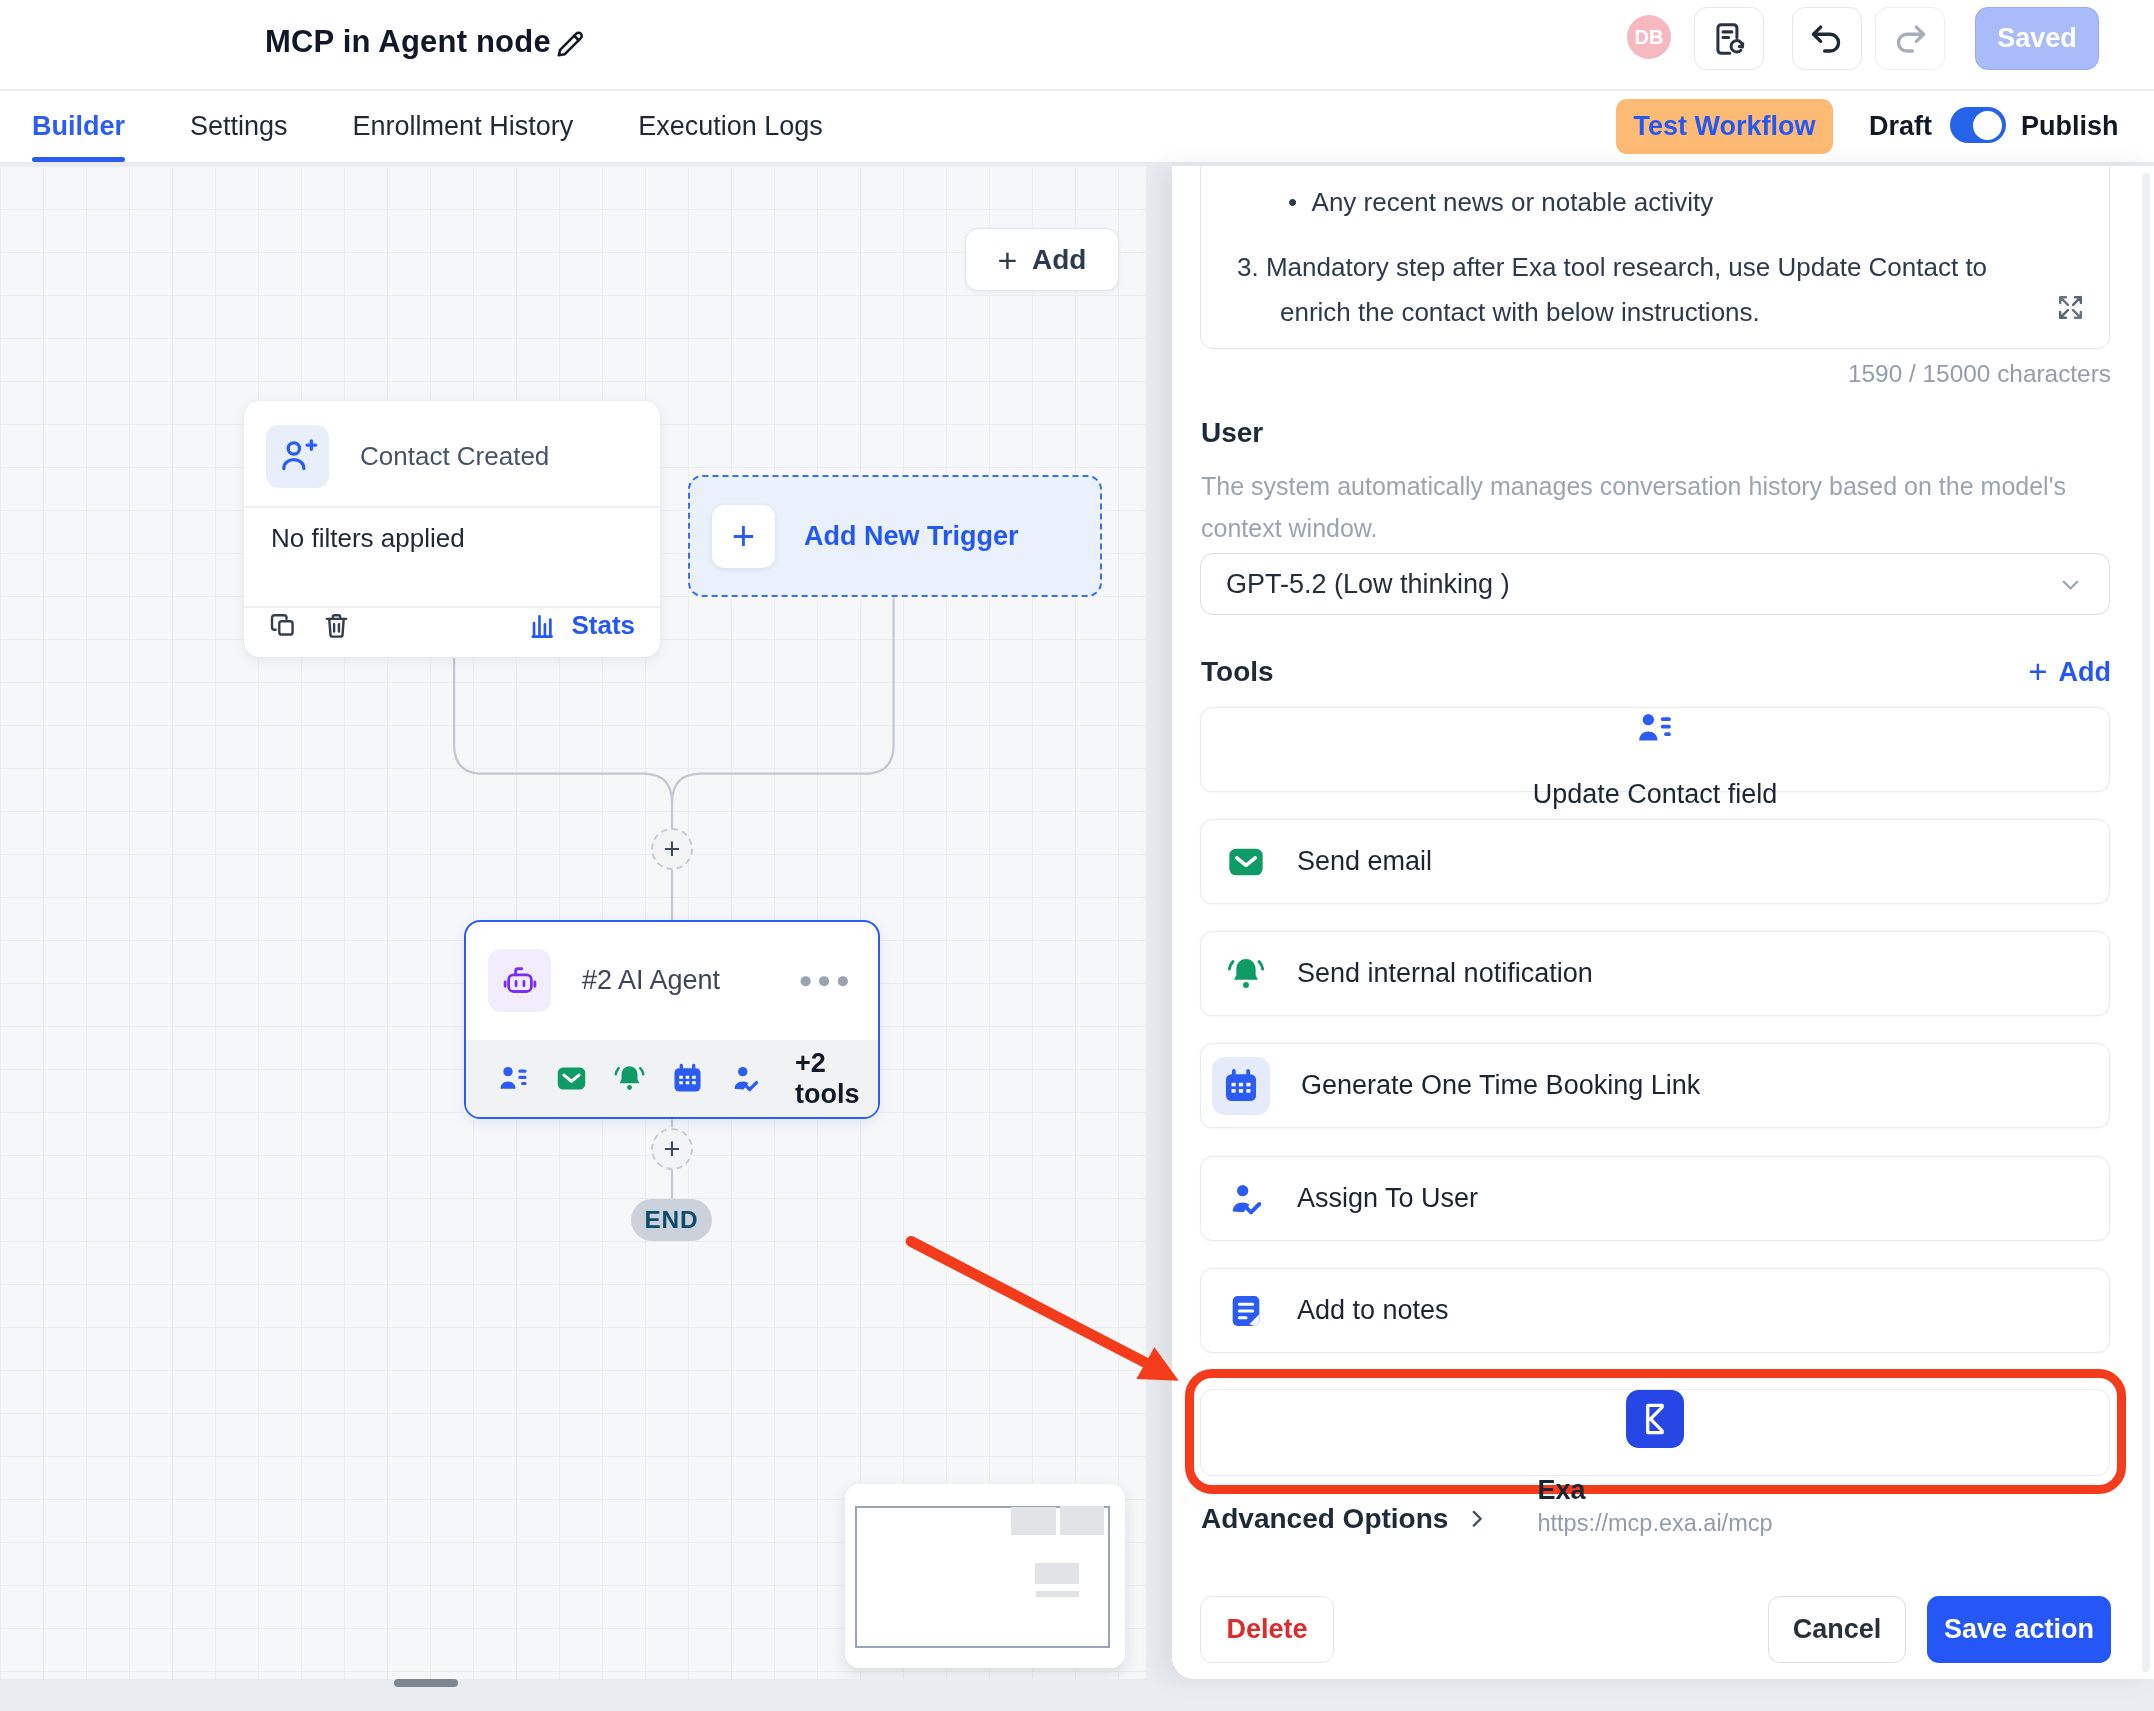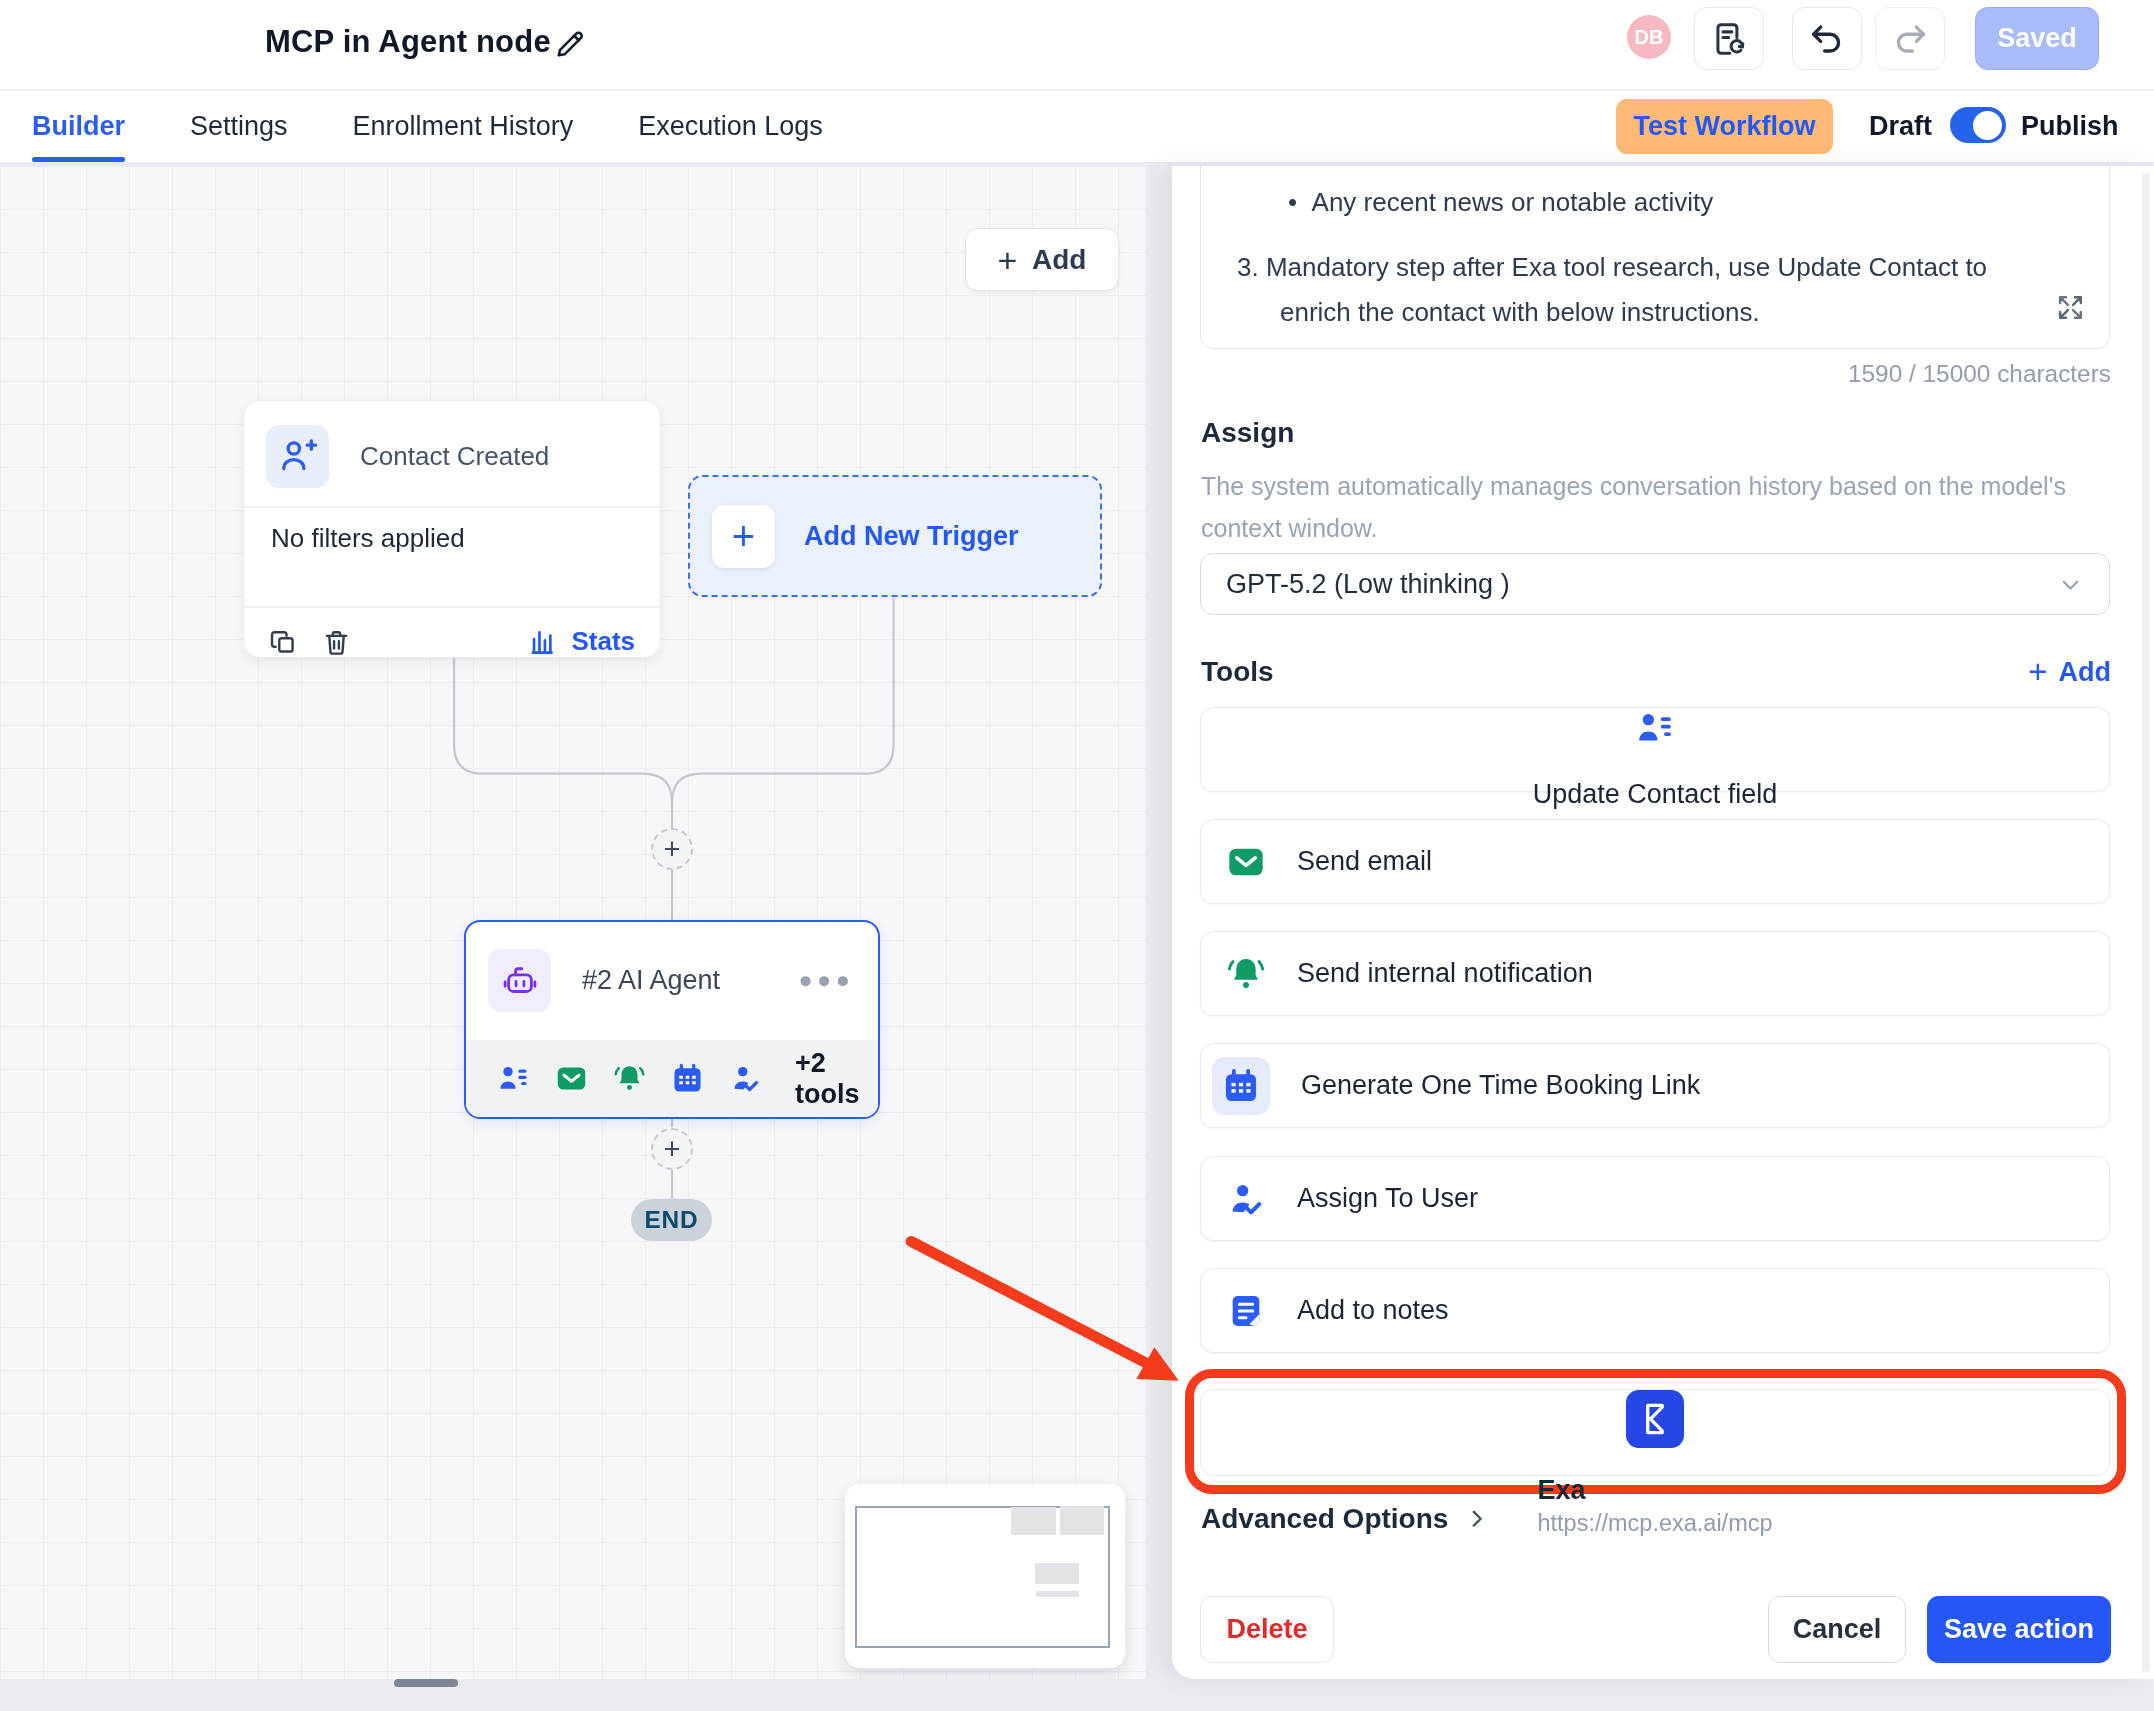--- a/index.html
+++ b/index.html
@@ -36,21 +36,21 @@
   .plus-glyph { font-size:34px; font-weight:400; color:#2d3b4e; line-height:1; }
 
   .node-card { position:absolute; left:243px; top:234px; width:418px; height:258px; background:#fff; border:0.9px solid #e8eaee; border-radius:16.3px; box-shadow:0 3.6px 12.7px rgba(16,24,40,.06); }
   .node-head { display:flex; align-items:center; gap:31px; padding:23.5px 27px 0 22px; }
   .icon-sq { width:63px; height:63px; border-radius:12.7px; display:flex; align-items:center; justify-content:center; }
   .icon-sq.blue { background:#e9eefb; }
   .icon-sq.purple { background:#f2edfd; }
   .node-title { font-size:26px; font-weight:500; color:#475467; }
   .hr { position:absolute; left:0; right:0; height:1.8px; background:#eef0f3; }
   .node-body-text { position:absolute; left:27px; top:122px; font-size:26px; color:#1e2836; }
-  .node-foot { position:absolute; left:0; right:0; bottom:0; height:52px; display:flex; align-items:flex-end; padding:0 25px; gap:23.5px; }
+  .node-foot { position:absolute; left:0; right:0; bottom:6px; height:52px; display:flex; align-items:center; padding:0 25px; gap:23.5px; }
   .stats { margin-left:auto; display:flex; align-items:center; gap:14.5px; color:#2457f5; font-size:26px; font-weight:700; cursor:pointer; }
 
   .dashed-trigger { position:absolute; left:688px; top:309px; width:414px; height:122px; background:#eaf1fd; border:2.7px dashed #3b6ef6; border-radius:14.5px; display:flex; align-items:center; gap:29px; padding-left:22px; cursor:pointer; }
   .white-plus-sq { width:63px; height:63px; background:#fff; border-radius:12.7px; box-shadow:0 1.8px 5.4px rgba(16,24,40,.08); display:flex; align-items:center; justify-content:center; font-size:40px; color:#2b5cf6; font-weight:400; }
   .dashed-trigger .lbl { font-size:27px; font-weight:700; color:#2458f5; }
 
   .agent-node { position:absolute; left:464px; top:754px; width:416px; height:199px; background:#fff; border:2.3px solid #2b5cf6; border-radius:16.3px; box-shadow:0 3.6px 12.7px rgba(37,92,246,.10); }
   .agent-head { display:flex; align-items:center; gap:31px; padding:27px 23.5px 0 22px; }
   .agent-title { font-size:27px; font-weight:500; color:#3d4656; }
   .dots { margin-left:auto; color:#98a2b0; font-size:23.5px; letter-spacing:4.5px; cursor:pointer; }
@@ -305,21 +305,21 @@
         <svg width="31" height="31" viewBox="0 0 24 24" fill="none" stroke="#5b6673" stroke-width="1.9" stroke-linecap="round" stroke-linejoin="round">
             <path d="M14 10l6-6M15.5 4H20v4.5"></path>
             <path d="M10 14l-6 6M8.5 20H4v-4.5"></path>
             <path d="M14 14l6 6M20 15.5V20h-4.5" opacity=".9"></path>
             <path d="M10 10L4 4M4 8.5V4h4.5" opacity=".9"></path>
           </svg>
       </span>
     </div>
     <div class="char-count">1590 / 15000 characters</div>
 
-    <div class="sec-h" style="top:251px;">Assign</div>
+    <div class="sec-h" style="top:251px;">User</div>
     <div class="model-desc">The system automatically manages conversation history based on the model's context window.</div>
     <div class="select">
       <span>GPT-5.2 (Low thinking )</span>
       <span class="chev">
         <svg width="27" height="27" viewBox="0 0 24 24" fill="none" stroke="#9aa3b0" stroke-width="2" stroke-linecap="round" stroke-linejoin="round">
             <path d="M6 9.5l6 6 6-6"></path>
           </svg>
       </span>
     </div>
 

